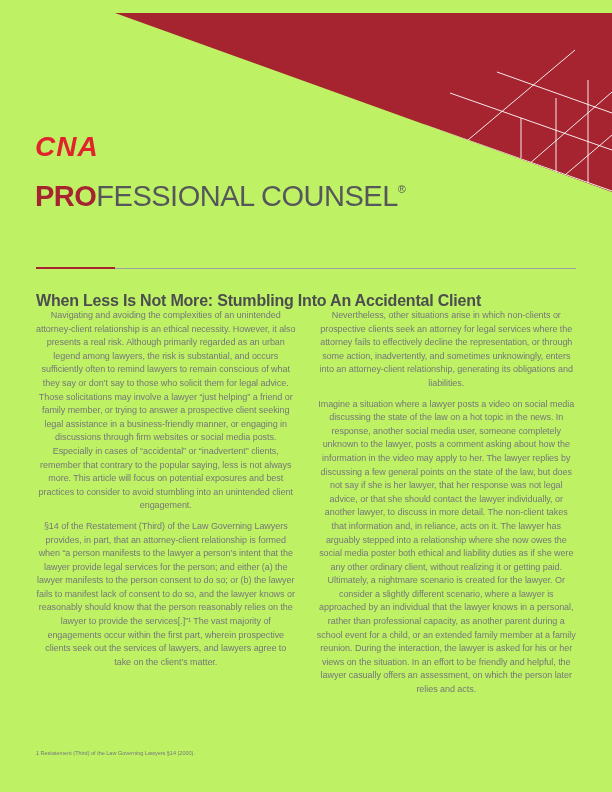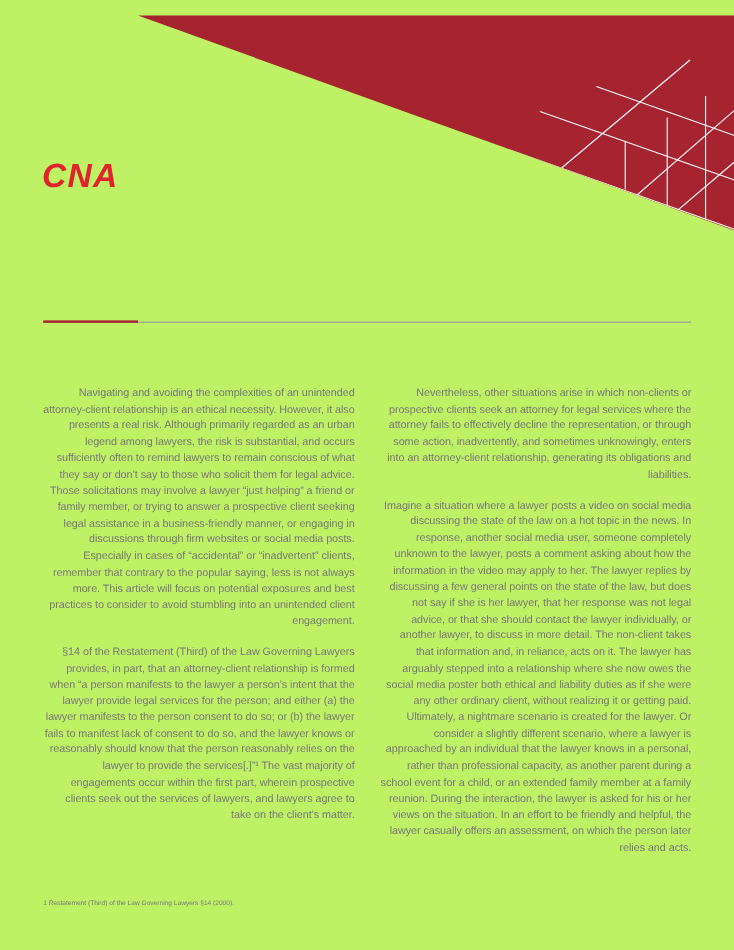--- a/index.html
+++ b/index.html
@@ -71,26 +71,26 @@
   }
   .body-columns {
     position: absolute;
     left: 36px; top: 309px;
     width: 540px;
     display: flex;
     gap: 21px;
   }
   .col { flex: 1 1 0; min-width: 0; }
   .col p {
-    margin: 12px 0 7px 0;
+    margin: 0 0 7px 0;
     font-size: 9px;
     line-height: 13.6px;
     color: #76777A;
     letter-spacing: -0.05px;
-    text-align: right;
+    text-align: center;
   }
   .footnote {
     position: absolute;
     left: 36px; top: 750px;
     font-size: 5.5px;
     color: #76777A;
   }
 </style>
 </head>
 <body>
@@ -112,25 +112,29 @@
       <line x1="556" y1="98" x2="556" y2="172"></line>
       <line x1="588" y1="80" x2="588" y2="183"></line>
       <line x1="468" y1="140" x2="575" y2="50"></line>
       <line x1="505" y1="185" x2="612" y2="92"></line>
       <line x1="545" y1="192" x2="612" y2="135"></line>
     </g>
   </svg>
 
   <div class="brand-logo">CNA</div>
 
+  <div class="masthead">
+    <span class="pro">PRO</span><span>FESSIONAL COUNSEL</span><span class="reg">®</span>
+  </div>
 
 
   <div class="rule-gray"></div>
   <div class="rule-red"></div>
 
+  <h1 class="article-title">When Less Is Not More: Stumbling Into An Accidental Client</h1>
 
   <div class="body-columns">
     <div class="col">
       <p>Navigating and avoiding the complexities of an unintended attorney-client relationship is an ethical necessity. However, it also presents a real risk. Although primarily regarded as an urban legend among lawyers, the risk is substantial, and occurs sufficiently often to remind lawyers to remain conscious of what they say or don’t say to those who solicit them for legal advice. Those solicitations may involve a lawyer “just helping” a friend or family member, or trying to answer a prospective client seeking legal assistance in a business-friendly manner, or engaging in discussions through firm websites or social media posts. Especially in cases of “accidental” or “inadvertent” clients, remember that contrary to the popular saying, less is not always more. This article will focus on potential exposures and best practices to consider to avoid stumbling into an unintended client engagement.</p>
       <p>§14 of the Restatement (Third) of the Law Governing Lawyers provides, in part, that an attorney-client relationship is formed when “a person manifests to the lawyer a person’s intent that the lawyer provide legal services for the person; and either (a) the lawyer manifests to the person consent to do so; or (b) the lawyer fails to manifest lack of consent to do so, and the lawyer knows or reasonably should know that the person reasonably relies on the lawyer to provide the services[.]”¹ The vast majority of engagements occur within the first part, wherein prospective clients seek out the services of lawyers, and lawyers agree to take on the client’s matter.</p>
     </div>
     <div class="col">
       <p>Nevertheless, other situations arise in which non-clients or prospective clients seek an attorney for legal services where the attorney fails to effectively decline the representation, or through some action, inadvertently, and sometimes unknowingly, enters into an attorney-client relationship, generating its obligations and liabilities.</p>
       <p>Imagine a situation where a lawyer posts a video on social media discussing the state of the law on a hot topic in the news. In response, another social media user, someone completely unknown to the lawyer, posts a comment asking about how the information in the video may apply to her. The lawyer replies by discussing a few general points on the state of the law, but does not say if she is her lawyer, that her response was not legal advice, or that she should contact the lawyer individually, or another lawyer, to discuss in more detail. The non-client takes that information and, in reliance, acts on it. The lawyer has arguably stepped into a relationship where she now owes the social media poster both ethical and liability duties as if she were any other ordinary client, without realizing it or getting paid. Ultimately, a nightmare scenario is created for the lawyer. Or consider a slightly different scenario, where a lawyer is approached by an individual that the lawyer knows in a personal, rather than professional capacity, as another parent during a school event for a child, or an extended family member at a family reunion. During the interaction, the lawyer is asked for his or her views on the situation. In an effort to be friendly and helpful, the lawyer casually offers an assessment, on which the person later relies and acts.</p>
     </div>

